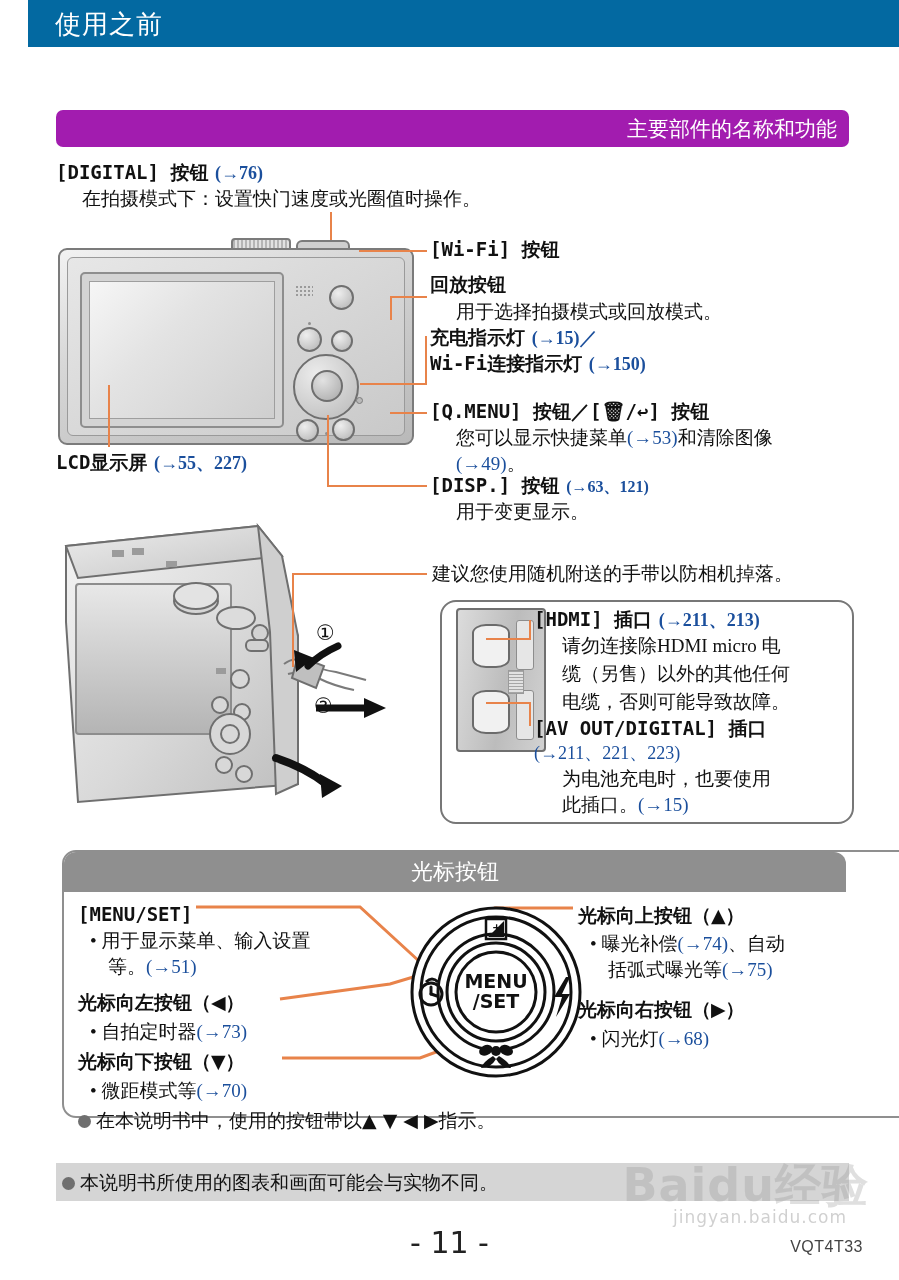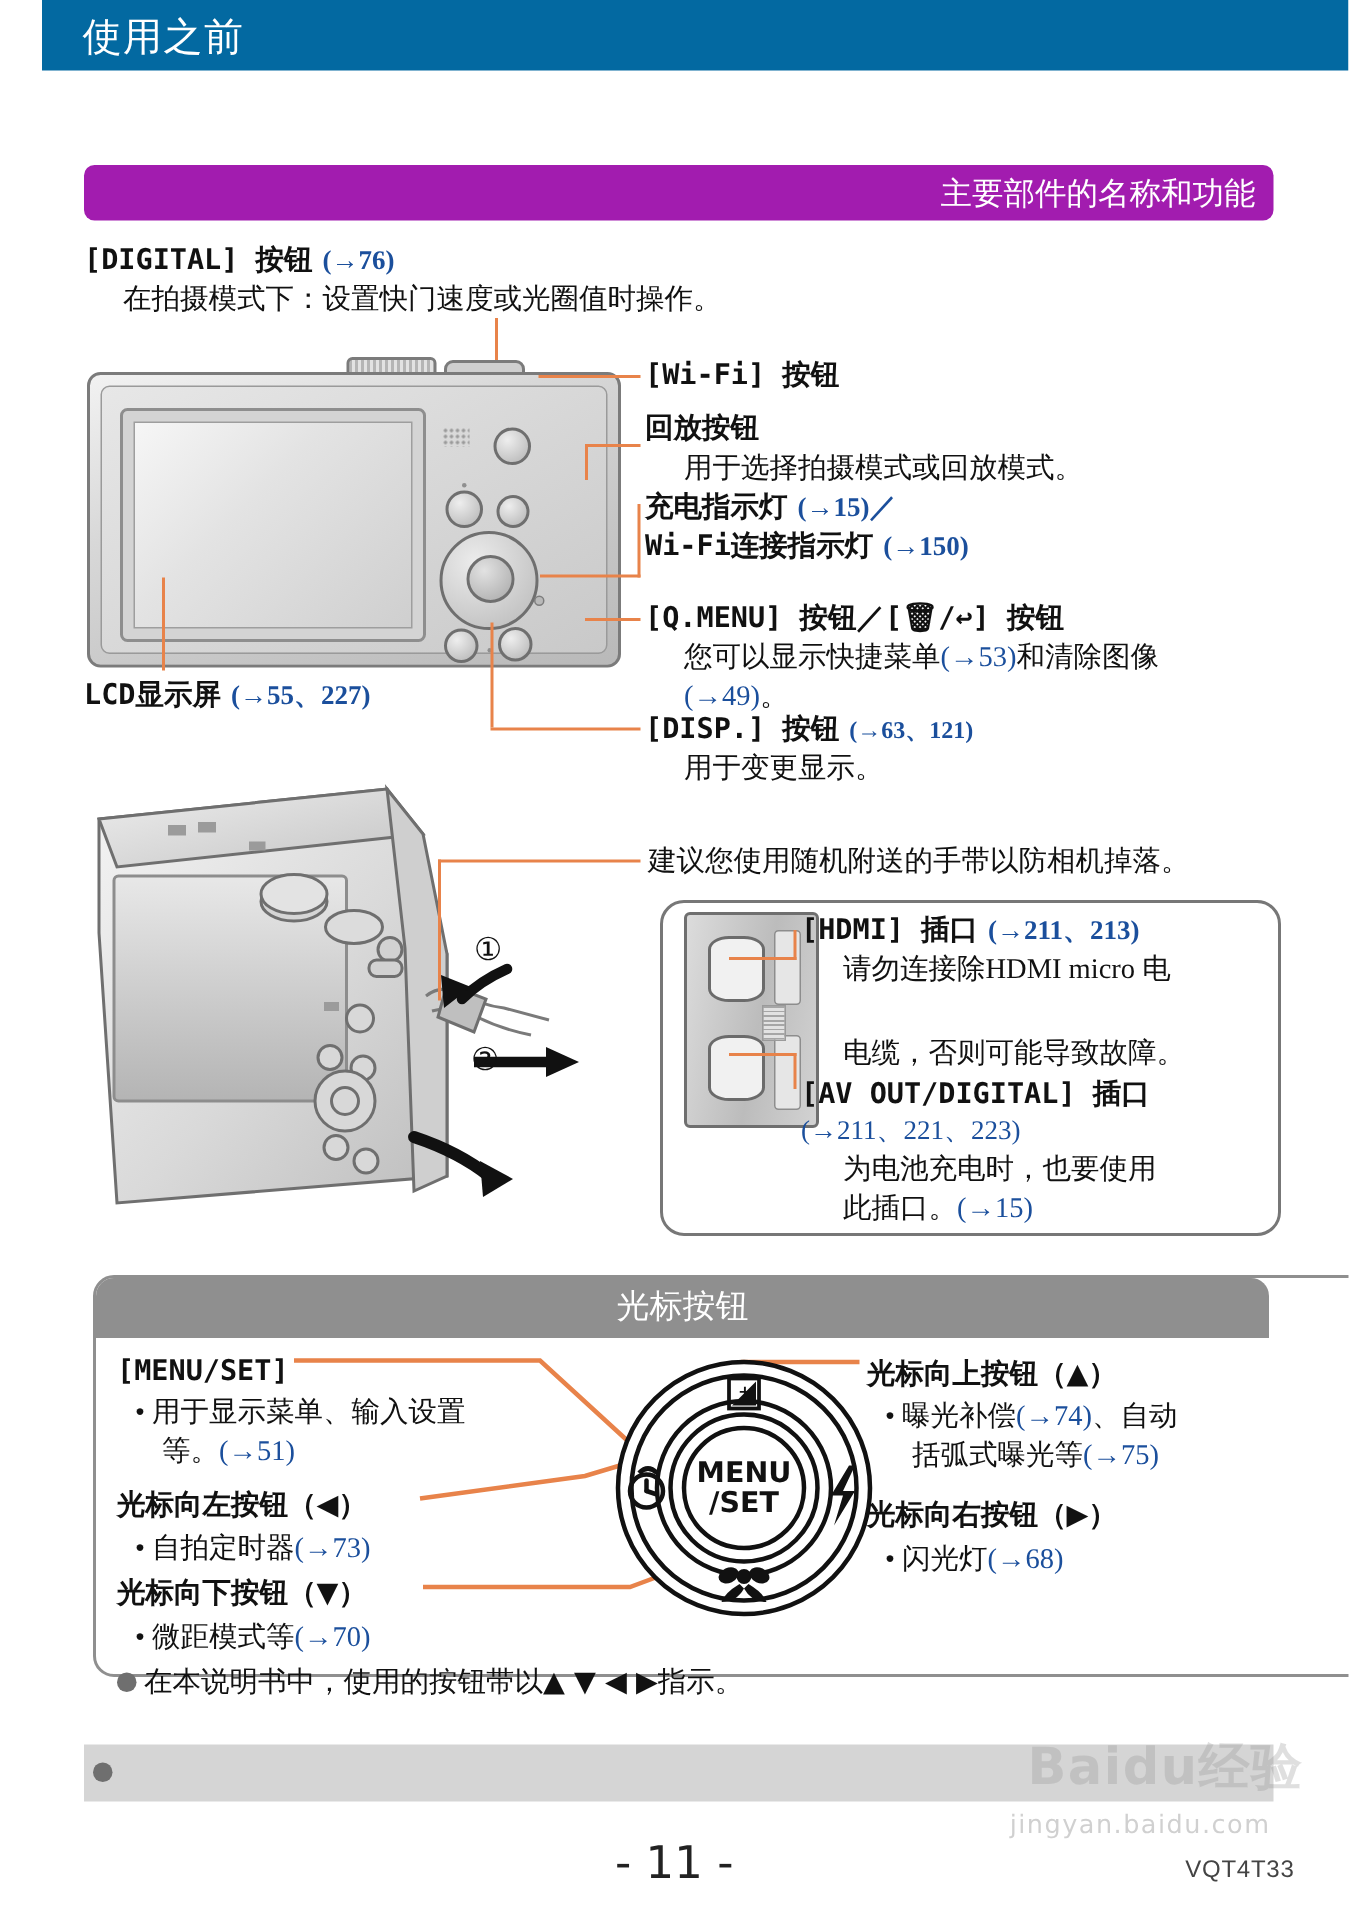--- a/index.html
+++ b/index.html
@@ -168,21 +168,21 @@
     position:absolute;left:0;top:1225px;width:899px;text-align:center;
     font-size:30px;color:#222;font-family:"DejaVu Sans",sans-serif;
   }
   .vqt{
     position:absolute;right:36px;top:1238px;font-size:16px;color:#444;
     font-family:"Liberation Sans",sans-serif;letter-spacing:.5px;
   }
   
   .wm{
     position:absolute;right:30px;top:1155px;
-    font-size:34px;font-weight:bold;color:rgba(150,150,150,.30);
+    font-size:46px;font-weight:bold;color:rgba(150,150,150,.30);
     font-family:"DejaVu Sans",sans-serif;letter-spacing:1px;
     pointer-events:none;
   }
   .wm2{
     position:absolute;right:52px;top:1207px;
     font-size:17px;color:rgba(150,150,150,.45);
     font-family:"DejaVu Sans",sans-serif;letter-spacing:1px;
     pointer-events:none;
   }
 </style>
@@ -367,20 +367,21 @@
   <div class="lead lead-h" style="left:486px;top:638px;width:45px;"></div>
   <div class="lead lead-v" style="left:529px;top:620px;height:20px;"></div>
   <div class="lead lead-h" style="left:486px;top:702px;width:45px;"></div>
   <div class="lead lead-v" style="left:529px;top:702px;height:24px;"></div>
 
   <div class="t h1txt" style="left:534px;top:607px;">
     <span class="mono">[HDMI] 插口</span>
     <span class="ref" style="font-size:18px;">(→211、213)</span>
   </div>
   <div class="t bodytxt serif" style="left:562px;top:633px;">请勿连接除HDMI micro 电</div>
+  <div class="t bodytxt serif" style="left:562px;top:661px;">缆（另售）以外的其他任何</div>
   <div class="t bodytxt serif" style="left:562px;top:689px;">电缆，否则可能导致故障。</div>
 
   <div class="t h1txt mono" style="left:534px;top:716px;">[AV OUT/DIGITAL] 插口</div>
   <div class="t ref" style="left:534px;top:741px;font-size:18px;">(→211、221、223)</div>
   <div class="t bodytxt serif" style="left:562px;top:766px;">为电池充电时，也要使用</div>
   <div class="t bodytxt serif" style="left:562px;top:792px;">
     <span>此插口。</span><span class="ref">(→15)</span>
   </div>
 
   <div class="cur-panel">
@@ -455,21 +456,21 @@
 
     <path d="M157,72 l-12,20 l8,0 l-6,20 l14,-23 l-8,0 l8,-17 z" fill="#111"></path>
   </svg>
 
   <div class="note-line" style="left:78px;top:1108px;">
     <span class="bullet-dot"></span><span>在本说明书中，使用的按钮带以▲ ▼ ◀ ▶指示。</span>
   </div>
 
   <div class="gray-strip"></div>
   <div class="note-line" style="left:62px;top:1170px;">
-    <span class="bullet-dot"></span>
+    <span class="bullet-dot"></span><span>本说明书所使用的图表和画面可能会与实物不同。</span>
   </div>
 
   <div class="wm">Baidu经验</div>
   <div class="wm2">jingyan.baidu.com</div>
 
   <div class="pagenum">- 11 -</div>
   <div class="vqt">VQT4T33</div>
 
 </div>
 

